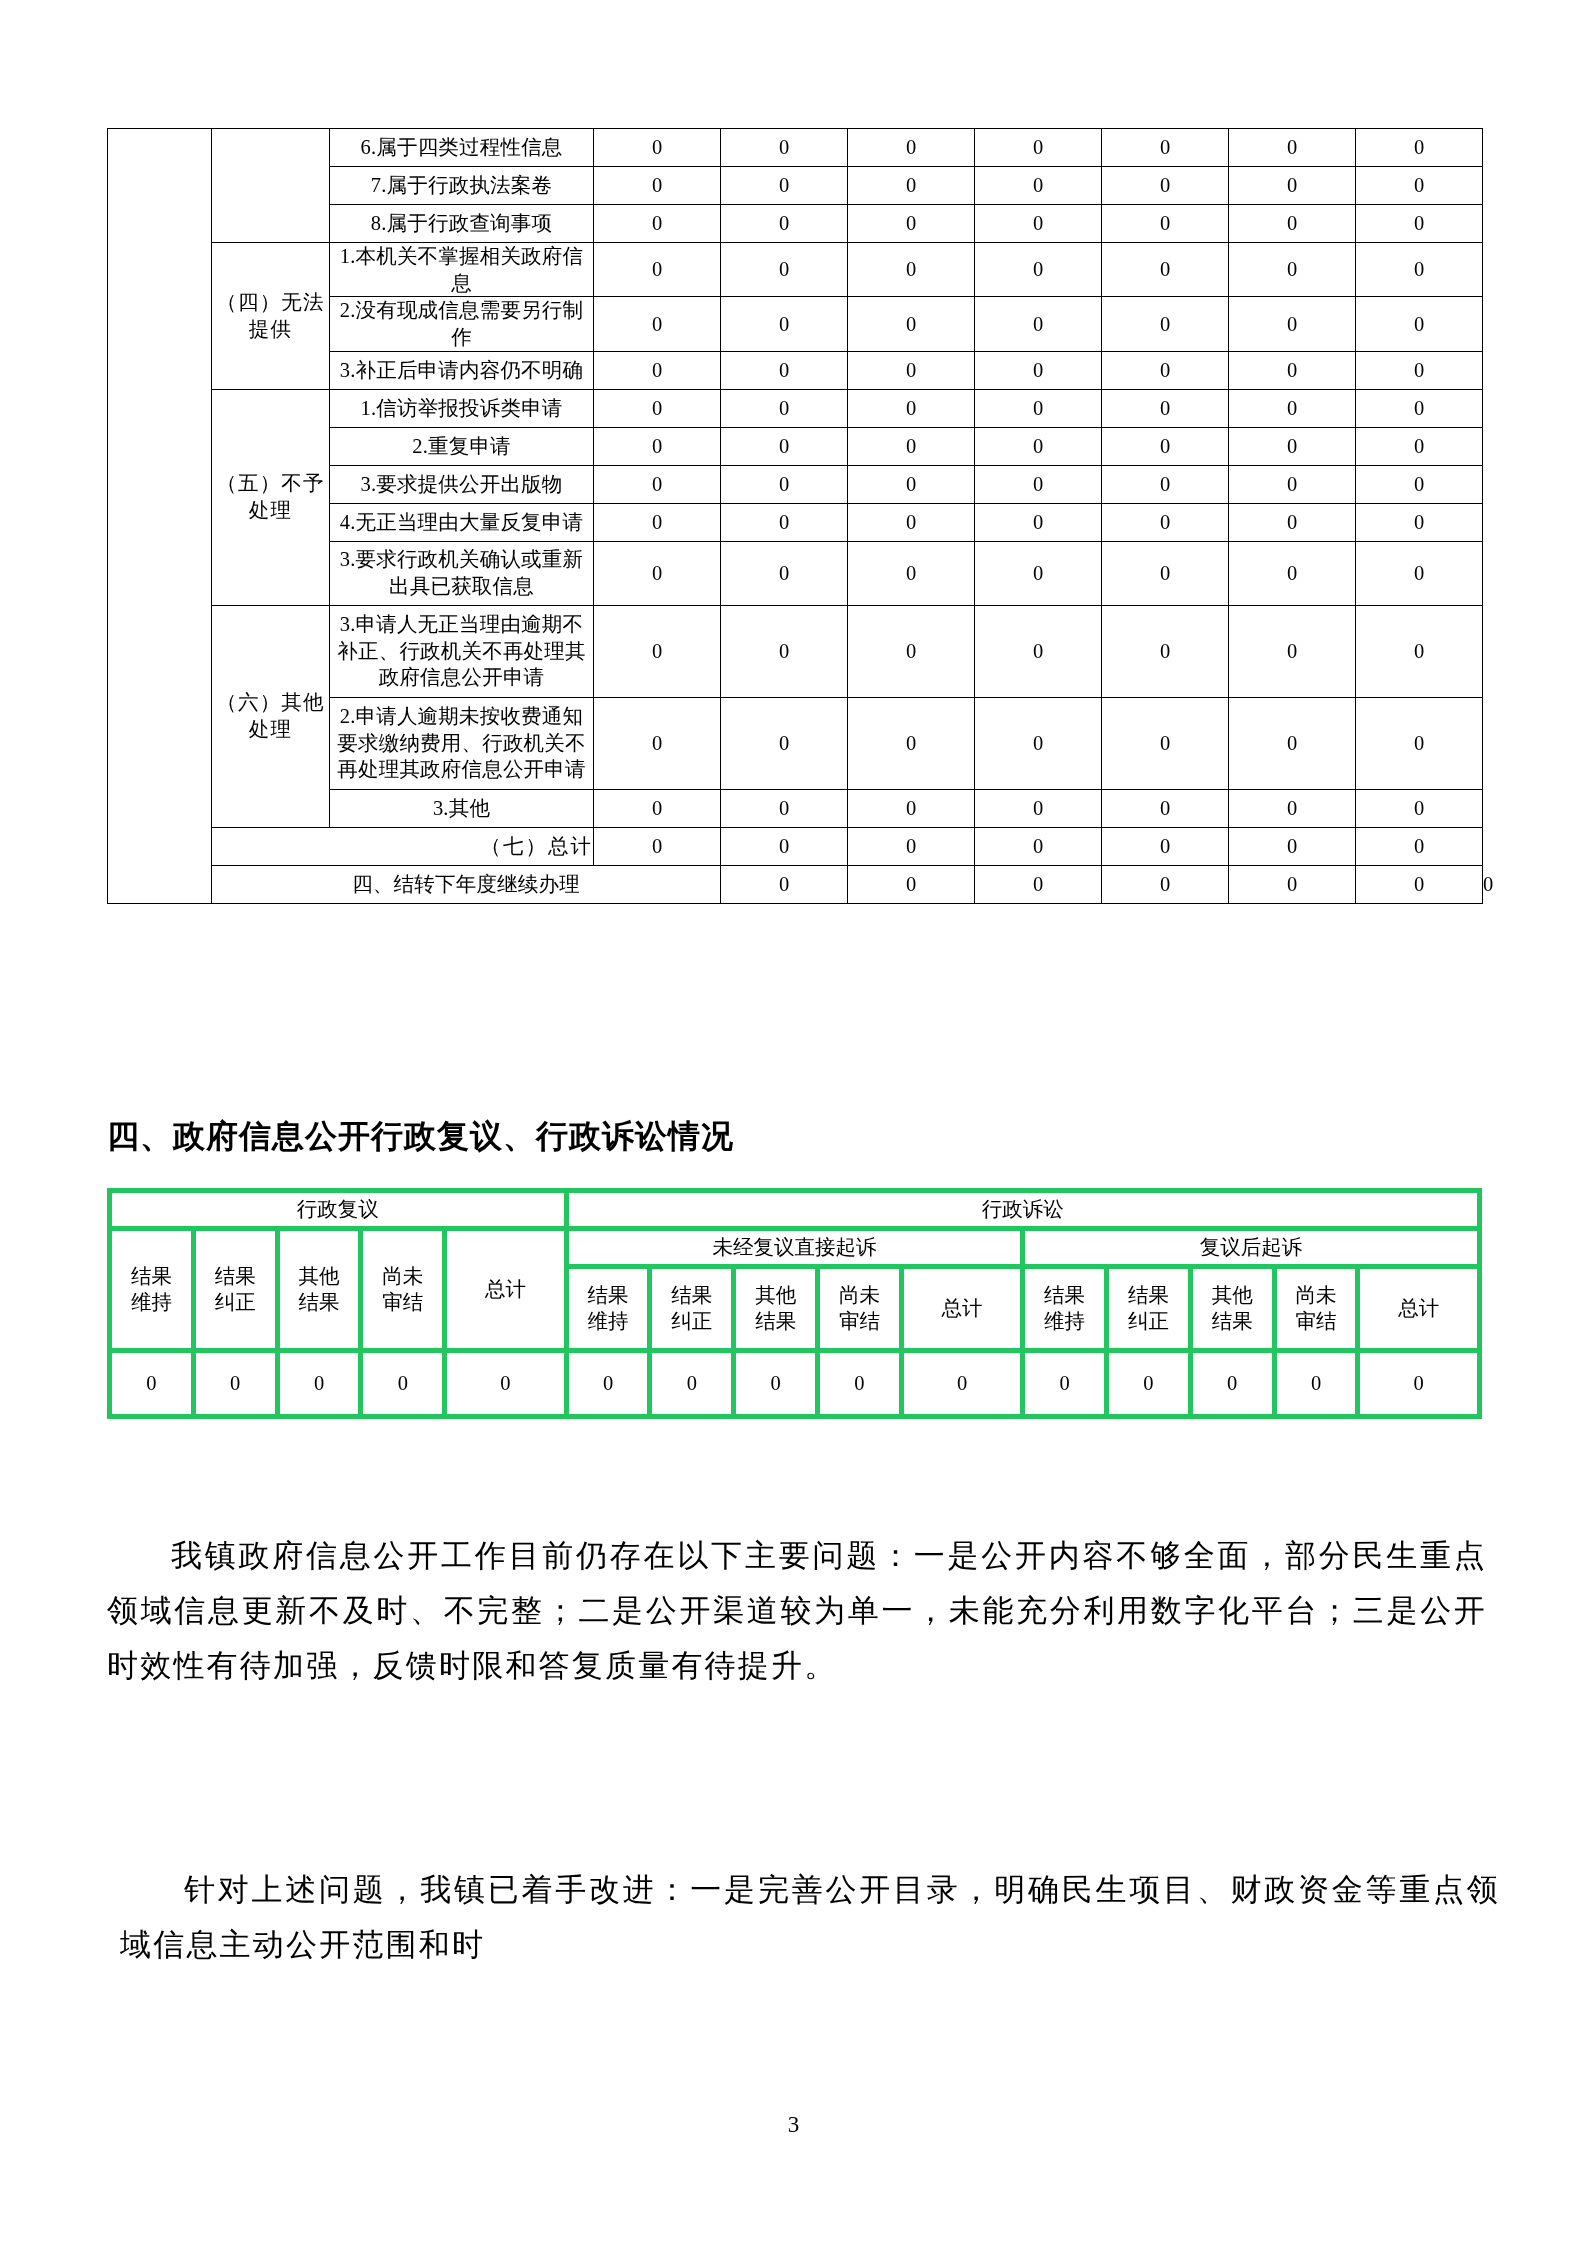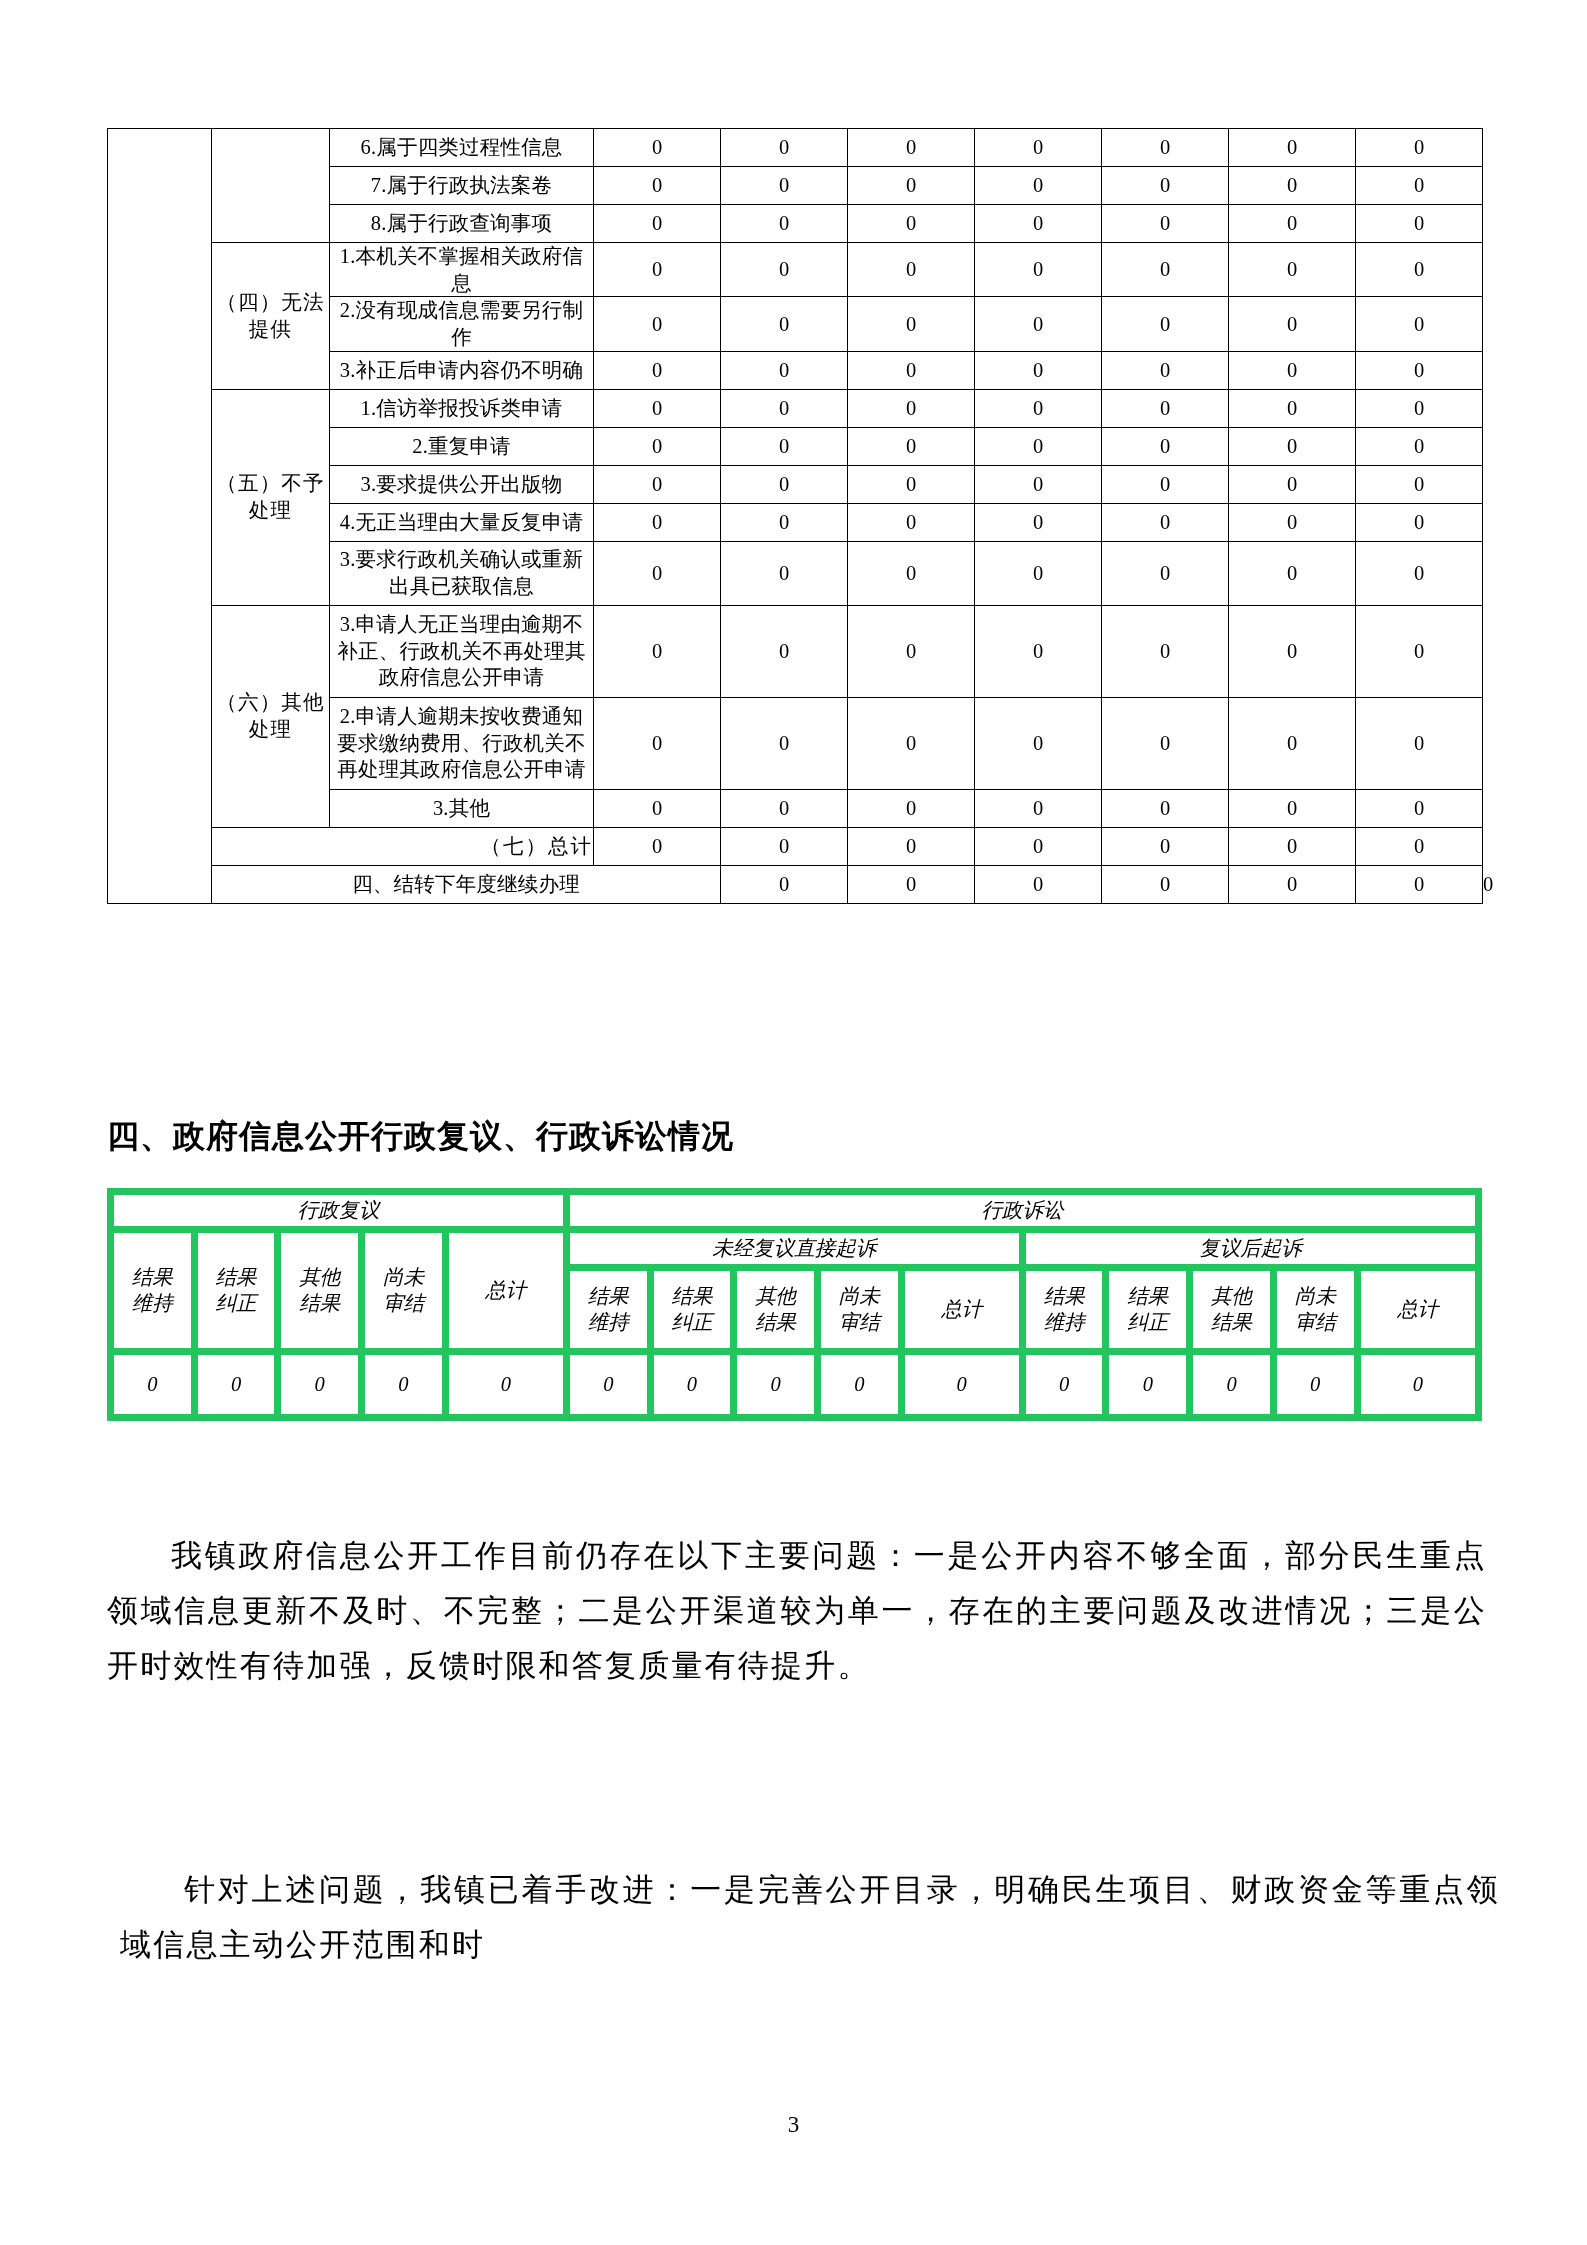--- a/index.html
+++ b/index.html
@@ -88,28 +88,27 @@
     left: 107px;
     top: 1188px;
     width: 1375px;
   }
   table.grid2 {
     border-collapse: collapse;
     table-layout: fixed;
     width: 100%;
   }
   table.grid2 td {
-    border: 7px solid #22c55e;
+    border: 5px solid #22c55e;
     text-align: center;
     vertical-align: middle;
     font-size: 20.5px;
     line-height: 1.25;
     padding: 2px 0;
     color: #000;
-    font-style: italic;
   }
   .t2-h1 { height: 38px; }
   .t2-h2 { height: 38px; }
   .t2-h3 { height: 84px; }
   .t2-data { height: 66px; font-size: 21px; }
 
   
   .para {
     position: absolute;
     left: 107px;
@@ -433,18 +432,18 @@
           <td class="num">0</td>
           <td class="num">0</td>
           <td class="num">0</td>
           <td class="num">0</td>
         </tr>
       </tbody>
     </table>
   </div>
 
 
-  <div class="para" id="para1">我镇政府信息公开工作目前仍存在以下主要问题：一是公开内容不够全面，部分民生重点领域信息更新不及时、不完整；二是公开渠道较为单一，存在的主要问题及改进情况；三是公开时效性有待加强，反馈时限和答复质量有待提升。</div>
+  <div class="para" id="para1">我镇政府信息公开工作目前仍存在以下主要问题：一是公开内容不够全面，部分民生重点领域信息更新不及时、不完整；二是公开渠道较为单一，未能充分利用数字化平台；三是公开时效性有待加强，反馈时限和答复质量有待提升。</div>
   <div class="para" id="para2">针对上述问题，我镇已着手改进：一是完善公开目录，明确民生项目、财政资金等重点领域信息主动公开范围和时</div>
 
   <div class="pageno">3</div>
 
 </div>
 
 </body></html>

